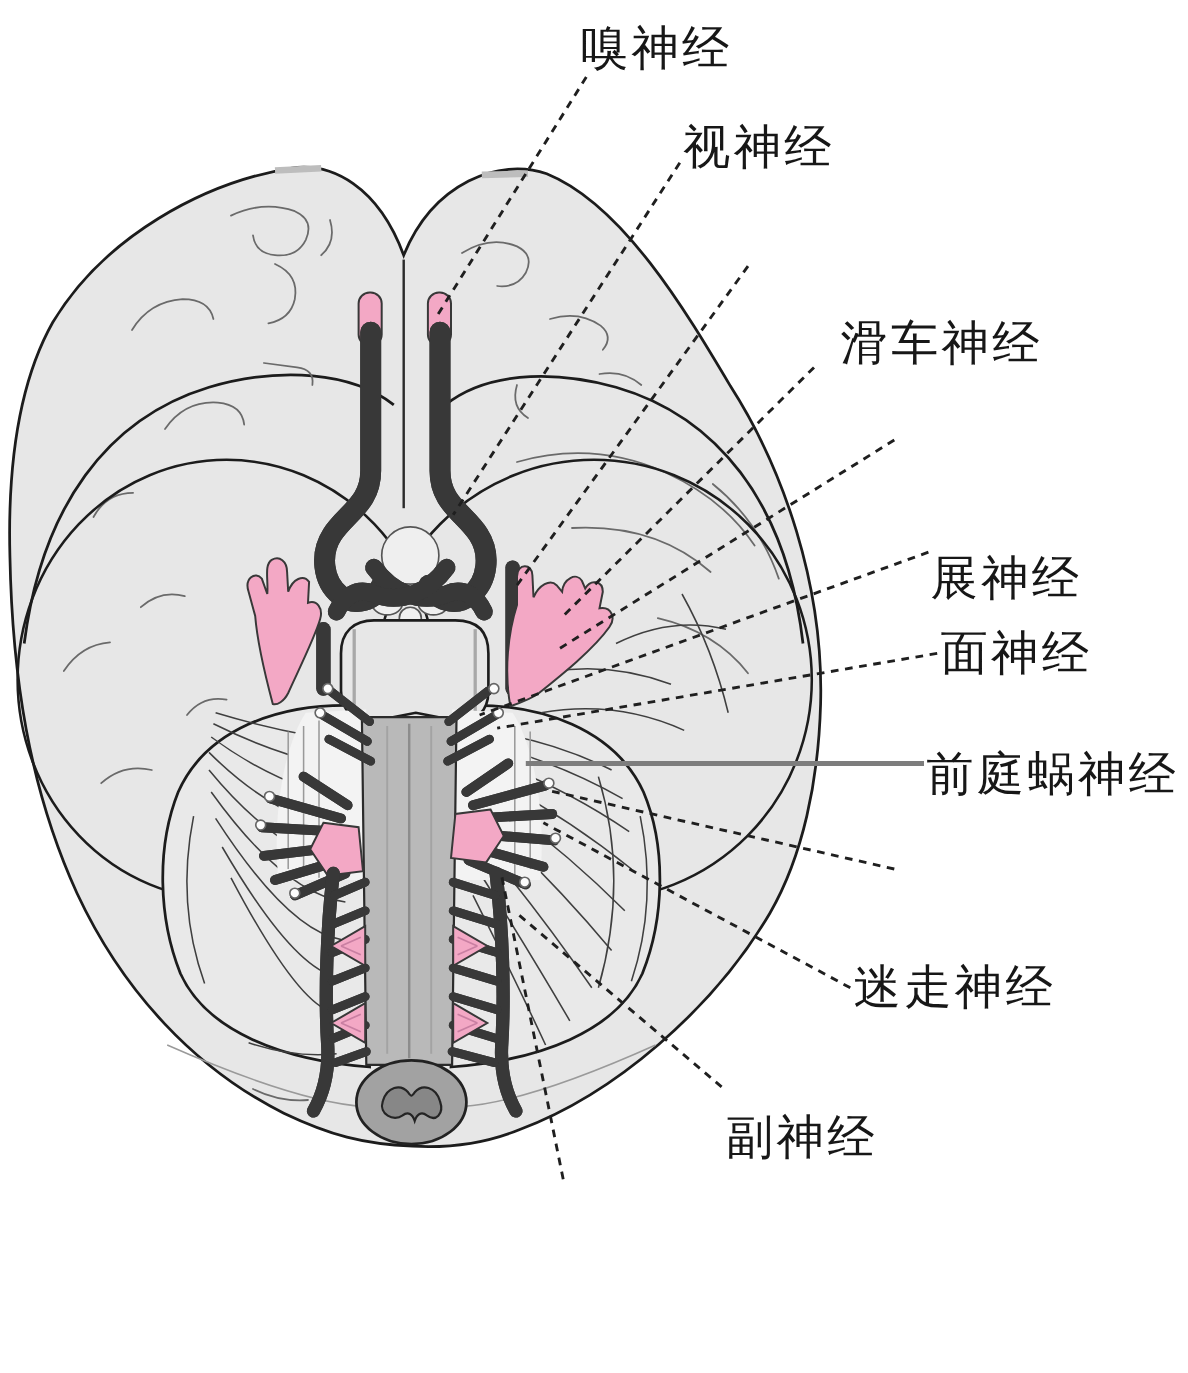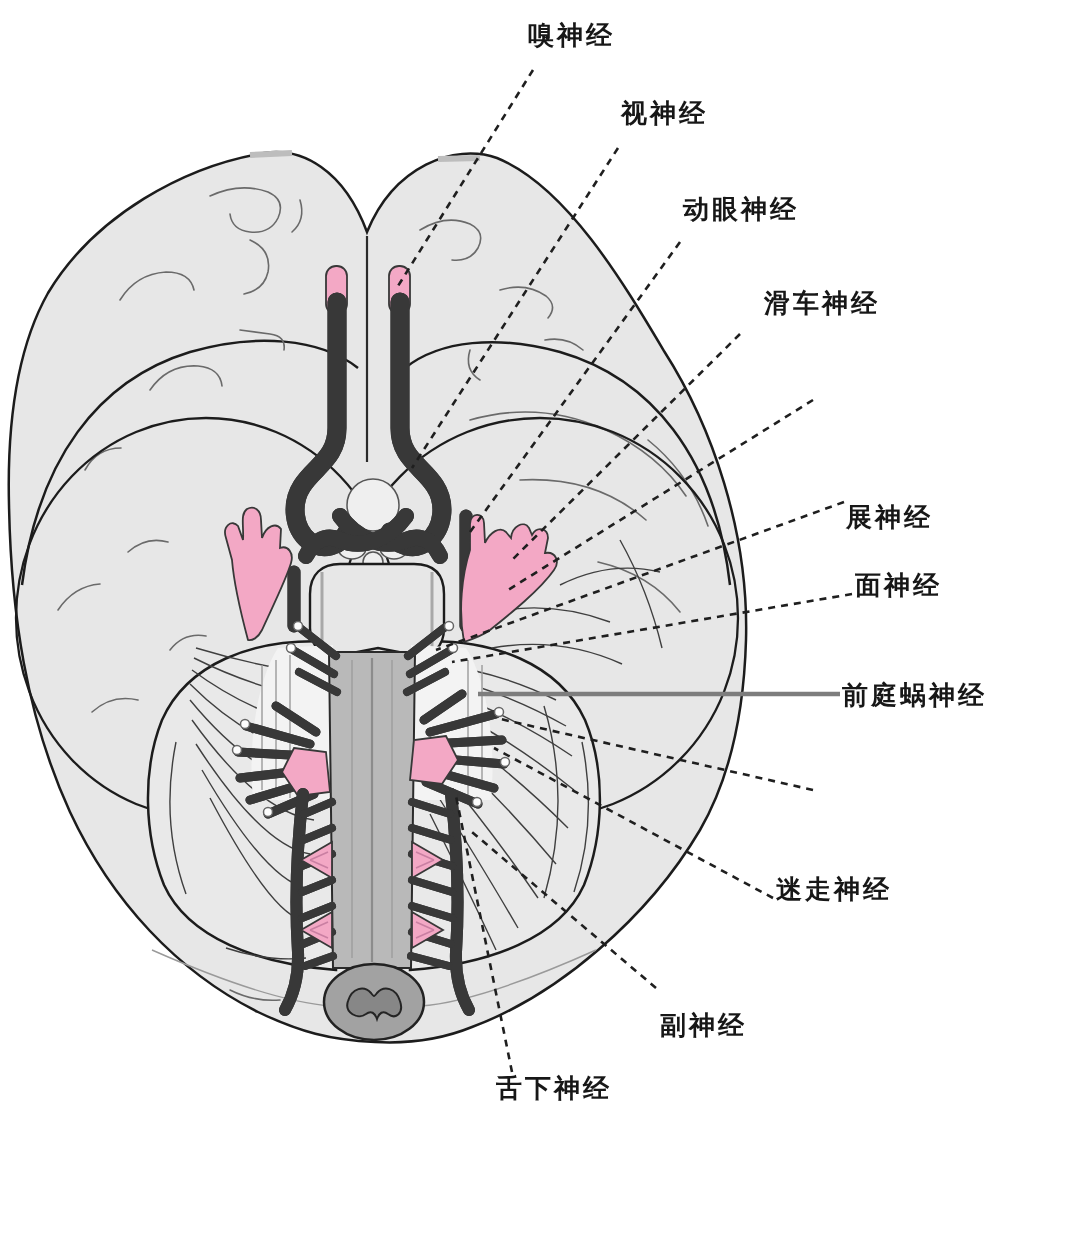--- a/index.html
+++ b/index.html
@@ -2,21 +2,21 @@
 <html><head>
 <meta charset="utf-8">
 <style>
   html,body{margin:0;padding:0;background:#ffffff;}
   .stage{
     position:relative;width:1080px;height:1248px;background:#ffffff;
     font-family:"DejaVu Sans","Liberation Sans",sans-serif;overflow:hidden;
   }
   .stage svg{position:absolute;left:0;top:0;display:block;}
   .label{
-    position:absolute;font-size:26px;font-weight:700;letter-spacing:3px;
+    position:absolute;font-size:43px;font-weight:400;letter-spacing:3px;
     color:#171717;white-space:nowrap;line-height:1.05;
   }
   .caption{font-size:40px;letter-spacing:6px;font-weight:600;}
   
   .outl{fill:none;stroke:#1c1c1c;stroke-width:2.5;}
   .sulcus{fill:none;stroke:#6a6a6a;stroke-width:1.6;stroke-linecap:round;}
   .folia{fill:none;stroke:#3f3f3f;stroke-width:1.4;fill:none;}
   .hatch{fill:none;stroke:#9a9a9a;stroke-width:1.4;}
   .tube path{fill:none;stroke:#383838;stroke-linecap:round;}
   .tube use{fill:none;stroke:#f3a8c5;stroke-linecap:round;}
@@ -303,22 +303,20 @@
     <path class="leader" d="M 852,594 L 452,662"></path>
     <path class="leader-solid" d="M 840,694 L 478,694"></path>
     <path class="leader" d="M 813,790 L 496,718"></path>
     <path class="leader" d="M 773,898 L 494,748"></path>
     <path class="leader" d="M 656,988 L 472,832"></path>
     <path class="leader" d="M 512,1072 L 456,796"></path>
   </g>
 </svg>
 
   <div class="label" style="left:528px;top:22px">嗅神经</div>
-  <div class="label" style="left:621px;top:100px">视神经</div>
-  <div class="label" style="left:683px;top:196px">动眼神经</div>
+  <div class="label" style="left:621px;top:112px">视神经</div>
   <div class="label" style="left:764px;top:290px">滑车神经</div>
   <div class="label" style="left:846px;top:504px">展神经</div>
   <div class="label" style="left:855px;top:572px">面神经</div>
   <div class="label" style="left:842px;top:682px">前庭蜗神经</div>
   <div class="label" style="left:776px;top:876px">迷走神经</div>
   <div class="label" style="left:660px;top:1012px">副神经</div>
-  <div class="label" style="left:496px;top:1075px">舌下神经</div>
 </div>
 
 </body></html>

